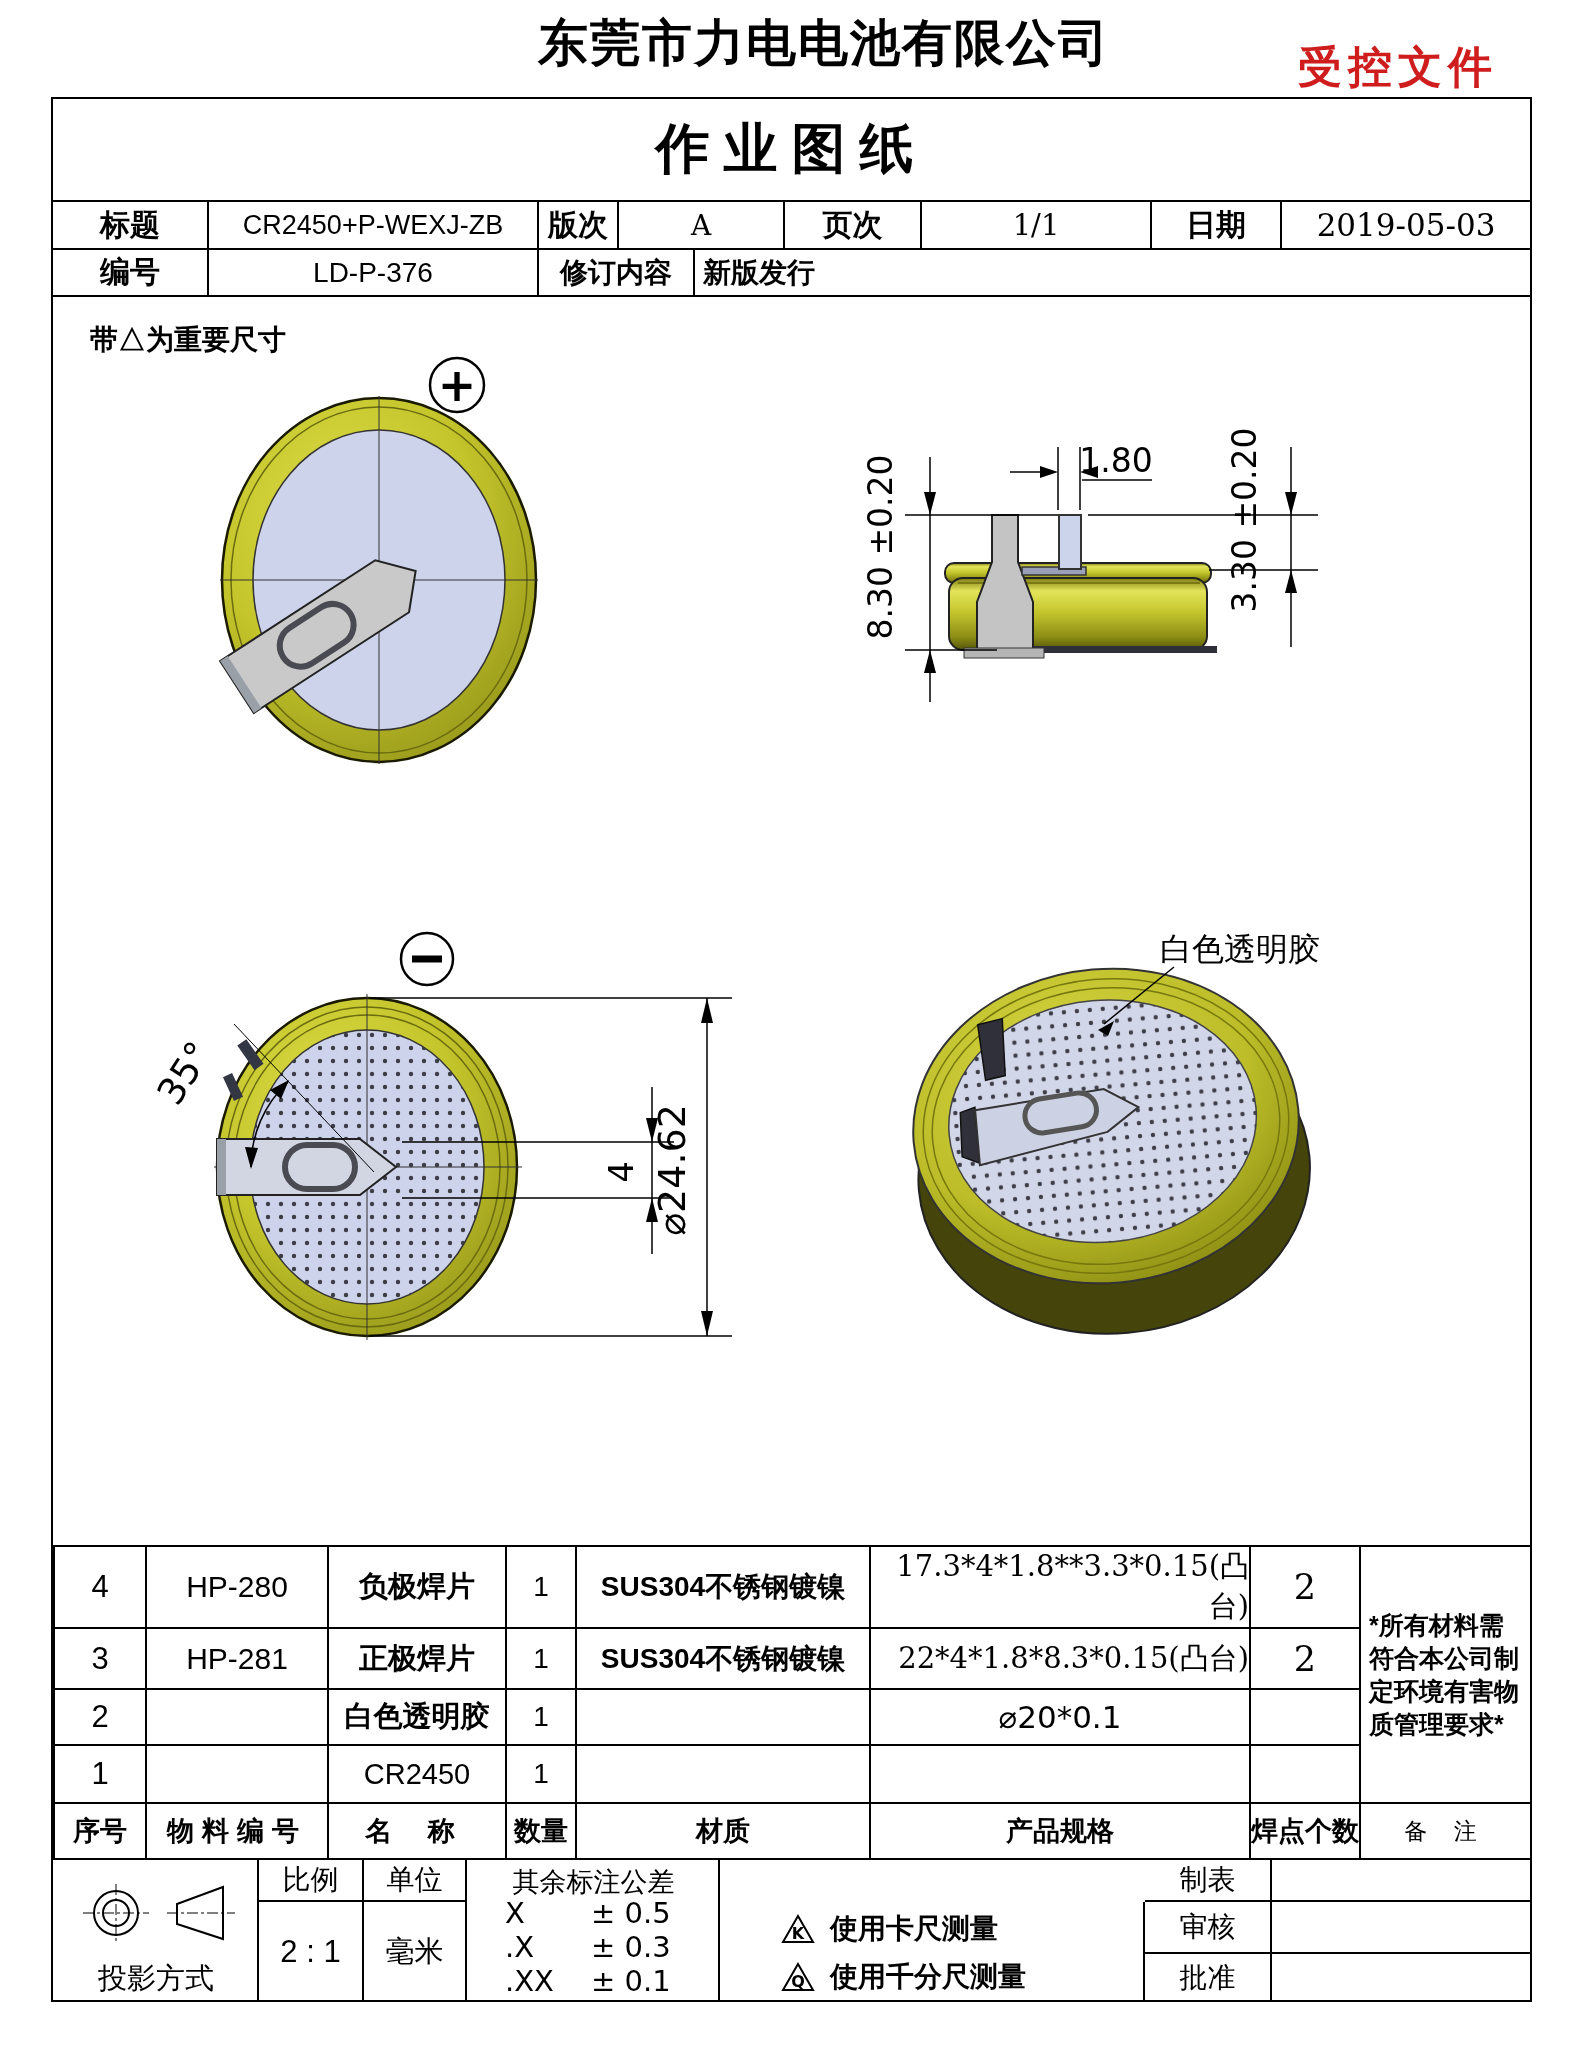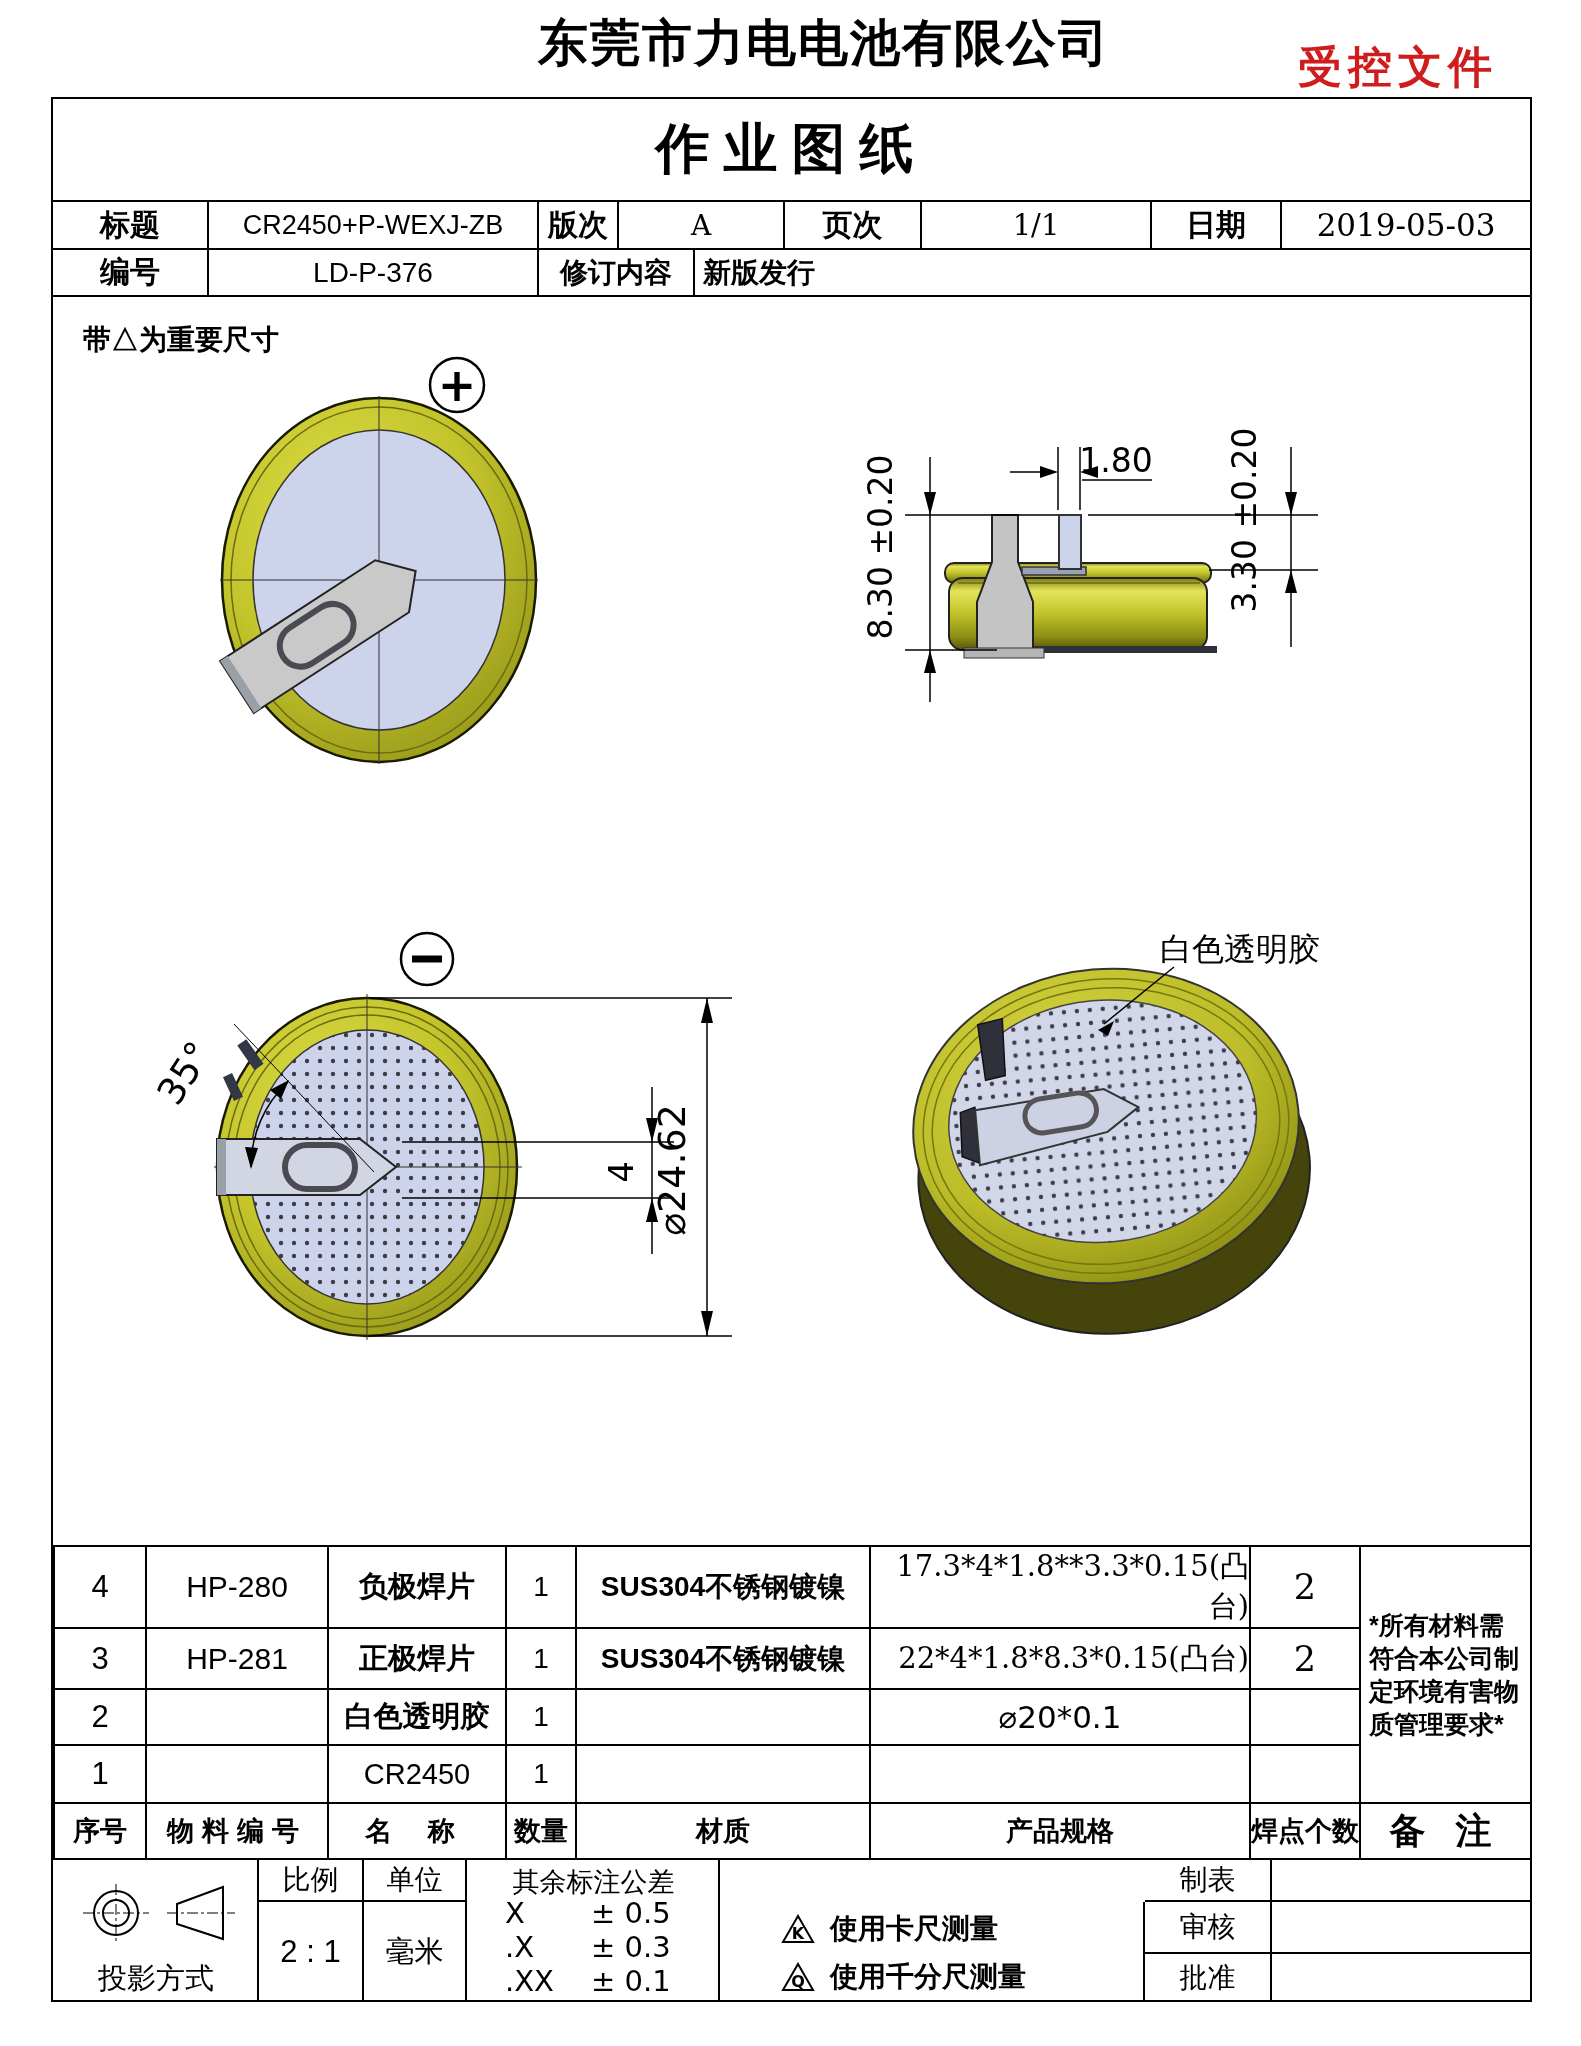--- a/index.html
+++ b/index.html
@@ -62,21 +62,21 @@
     <div class="abs cell br bb r1 lbl" style="left:732px;width:137px;font-size:30px;">页次</div>
     <div class="abs cell br bb r1 serif" style="left:869px;width:230px;font-size:29px;">1/1</div>
     <div class="abs cell br bb r1 lbl" style="left:1099px;width:130px;font-size:30px;">日期</div>
     <div class="abs cell bb r1 serif" style="left:1229px;width:248px;font-size:31px;">2019-05-03</div>
 
     <div class="abs cell br bb r2 lbl" style="left:0;width:156px;font-size:30px;">编号</div>
     <div class="abs cell br bb r2" style="left:156px;width:330px;font-size:28px;">LD-P-376</div>
     <div class="abs cell br bb r2 lbl" style="left:486px;width:156px;font-size:28px;">修订内容</div>
     <div class="abs bb r2" style="left:642px;width:835px;display:flex;align-items:center;padding-left:8px;font-weight:600;font-size:28px;">新版发行</div>
 
-    <div class="abs lbl" style="left:30px;top:222px;font-size:28px;">带△为重要尺寸</div>
+    <div class="abs lbl" style="left:37px;top:222px;font-size:28px;">带△为重要尺寸</div>
 
     <svg class="abs" style="left:0;top:198px;" width="1477" height="1248" viewBox="51 295 1477 1248">
       <defs>
         <radialGradient id="yGrad" cx="38%" cy="32%" r="75%">
           <stop offset="0%" stop-color="#dcdd48"></stop>
           <stop offset="55%" stop-color="#c4c52b"></stop>
           <stop offset="100%" stop-color="#97981a"></stop>
         </radialGradient>
         <linearGradient id="sideGrad" x1="0" y1="0" x2="0" y2="1">
           <stop offset="0%" stop-color="#7d7d10"></stop>
@@ -266,21 +266,21 @@
         <td></td>
       </tr>
       <tr style="height:56px">
         <td style="font-size:27px;font-weight:bold">序号</td>
         <td style="font-size:27px;font-weight:bold;letter-spacing:8px">物料编号</td>
         <td style="font-size:27px;font-weight:bold;letter-spacing:14px">名 称</td>
         <td style="font-size:27px;font-weight:bold">数量</td>
         <td style="font-size:27px;font-weight:bold">材质</td>
         <td style="font-size:27px;font-weight:bold">产品规格</td>
         <td style="font-size:27px;font-weight:bold">焊点个数</td>
-        <td style="font-size:36px;font-weight:bold;letter-spacing:10px">备 注</td>
+        <td style="font-size:23px;font-weight:normal;letter-spacing:10px">备 注</td>
       </tr>
     </tbody>
       </table>
 
     <div id="footer">
 
       <div class="abs br" style="left:0;top:0;width:206px;height:142px;">
         <svg class="abs" style="left:18px;top:20px;" width="170" height="66" viewBox="0 0 170 66">
           <circle cx="45" cy="33" r="22" fill="none" stroke="#000" stroke-width="2"></circle>
           <circle cx="45" cy="33" r="13" fill="none" stroke="#000" stroke-width="2"></circle>

